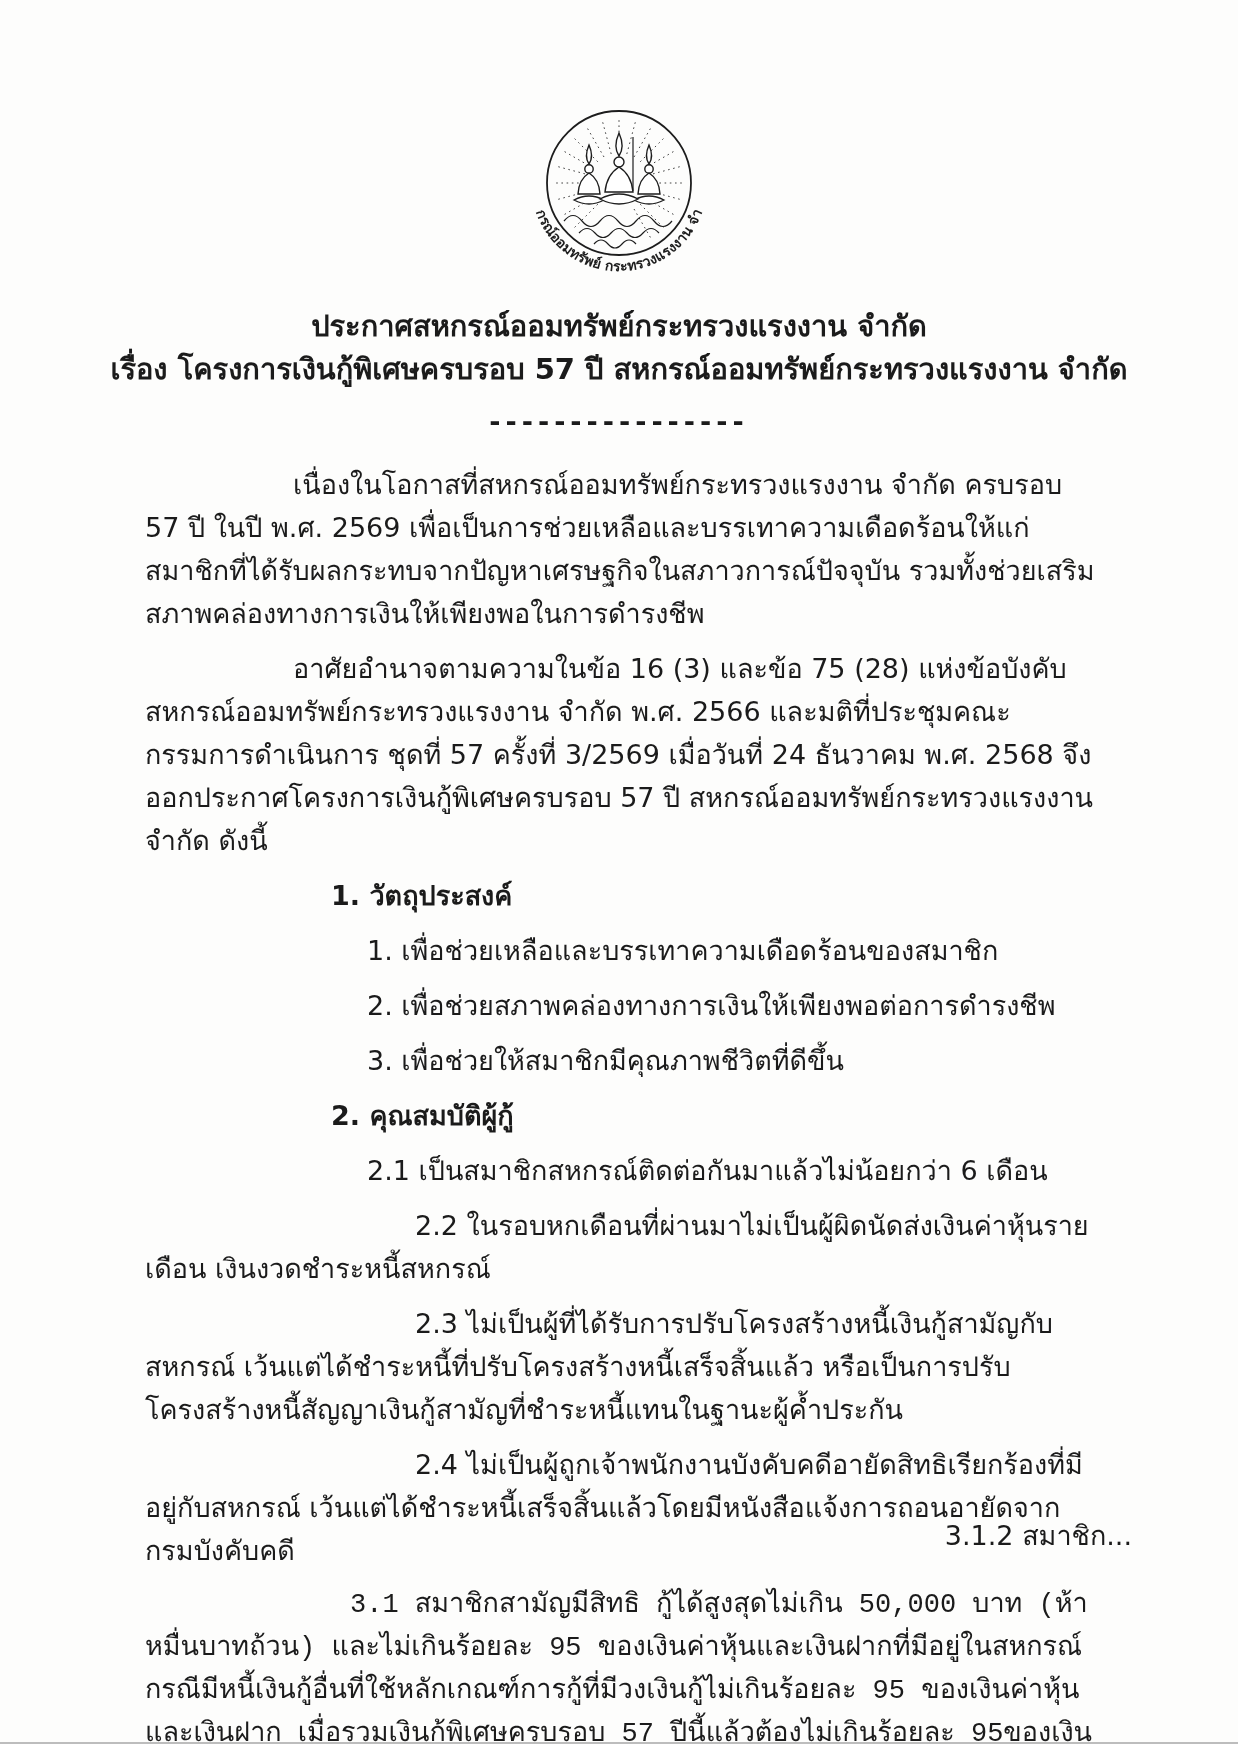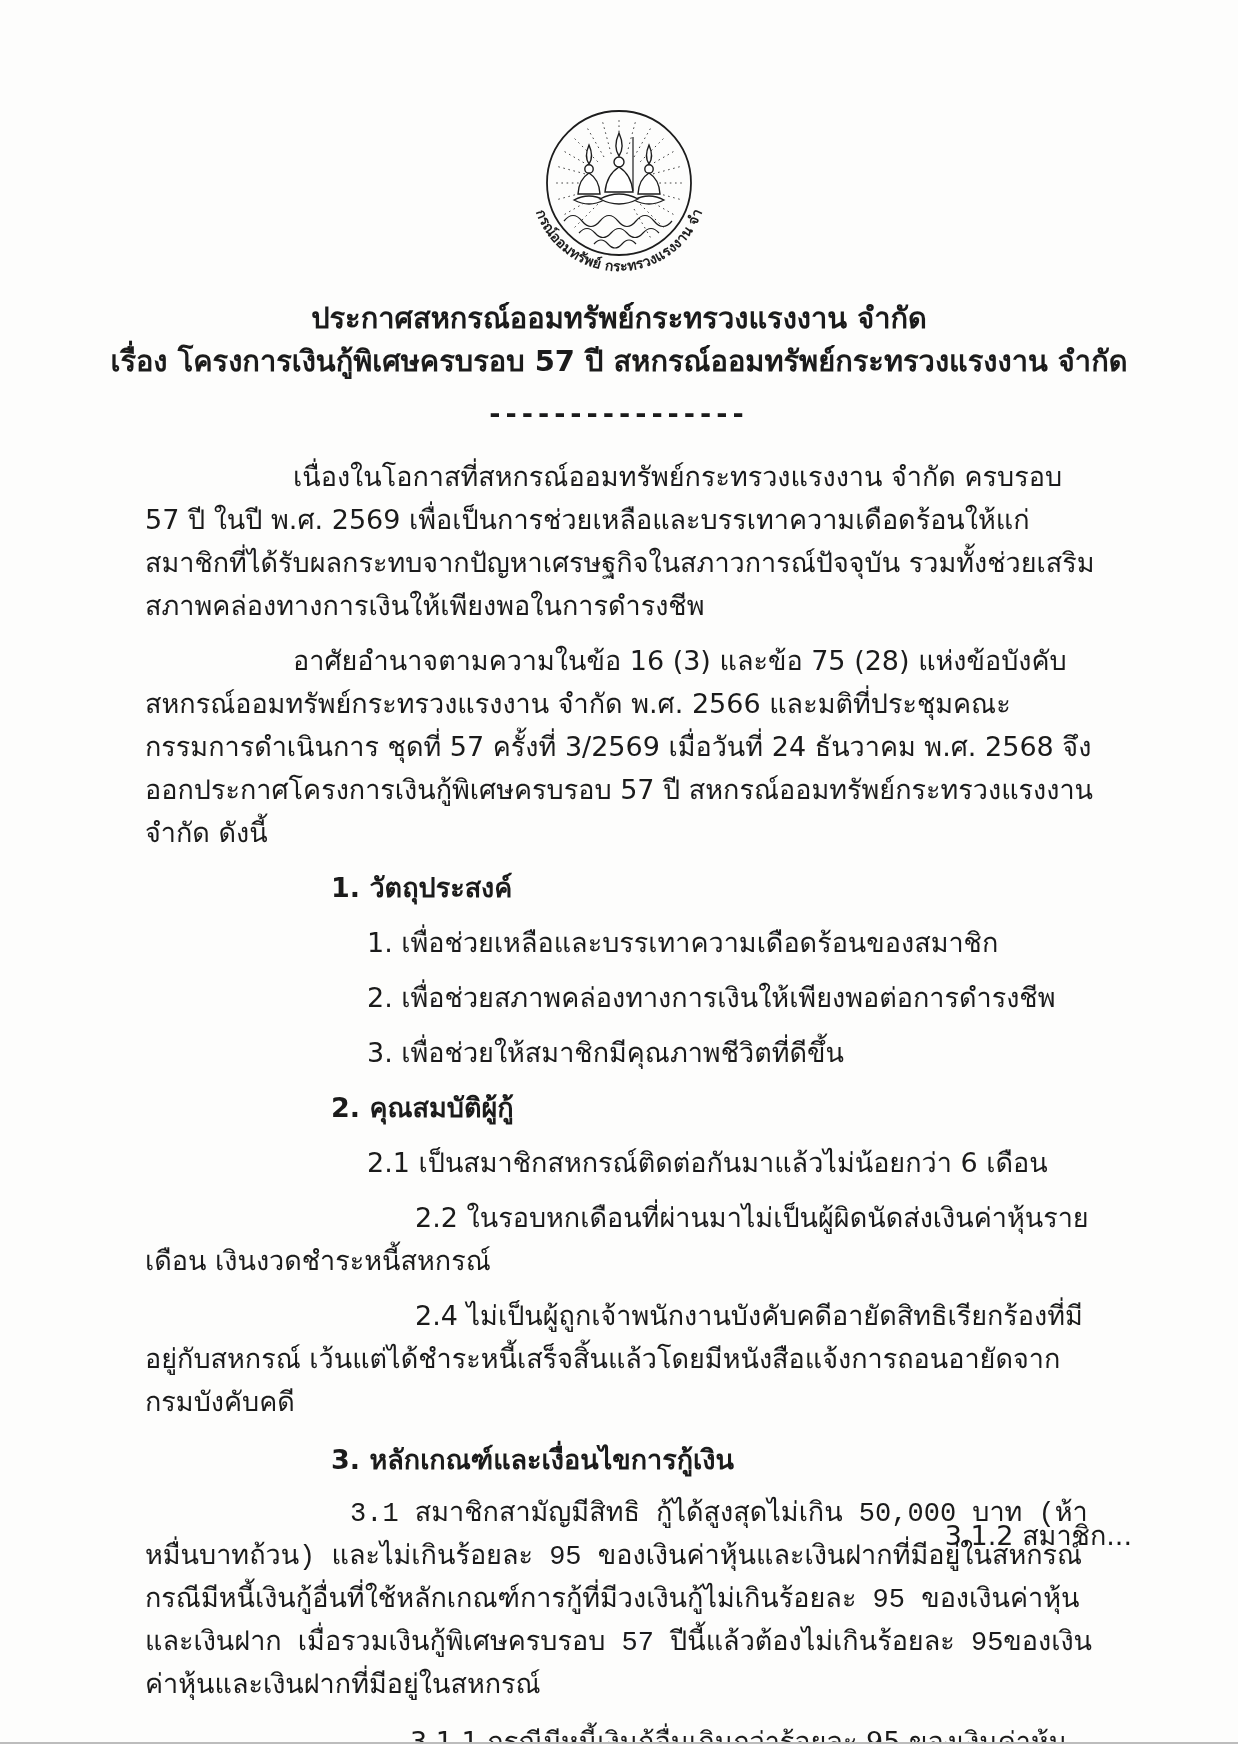--- a/index.html
+++ b/index.html
@@ -7,21 +7,21 @@
   body { background: #d8d8d8; display: flex; justify-content: center; font-family: "DejaVu Sans", "Liberation Sans", sans-serif; }
   .page {
     width: 1238px; height: 1744px;
     background: #fdfdfc;
     color: #1b1b1b;
     position: relative;
     overflow: hidden;
     border-bottom: 2px solid #bdbdbd;
   }
   .logo-wrap { padding-top: 95px; text-align: center; }
-  .titles { text-align: center; margin-top: 8px; }
+  .titles { text-align: center; margin-top: 16px; }
   .title { font-size: 29px; font-weight: bold; line-height: 43px; }
   .divider { text-align: center; font-size: 27px; font-weight: bold; letter-spacing: 5px; line-height: 30px; margin-top: 16px; }
   .content { padding: 14px 124px 0 133px; font-size: 27px; line-height: 43px; text-align: left; }
   .content p { margin: 12px; }
   .p-indent { text-indent: 148px; }
   .sec-h { font-weight: bold; padding-left: 186px; }
   .sec3-h { margin-top: 15px !important; }
   .item-a { padding-left: 222px; }
   .p-deep { text-indent: 270px; }
   .p-mid { text-indent: 205px; font-family: Liberation Mono, monospace; }
@@ -97,22 +97,22 @@
     <p class="p-indent">อาศัยอำนาจตามความในข้อ 16 (3) และข้อ 75 (28) แห่งข้อบังคับสหกรณ์ออมทรัพย์กระทรวงแรงงาน จำกัด พ.ศ. 2566 และมติที่ประชุมคณะกรรมการดำเนินการ ชุดที่ 57 ครั้งที่ 3/2569 เมื่อวันที่ 24 ธันวาคม พ.ศ. 2568 จึงออกประกาศโครงการเงินกู้พิเศษครบรอบ 57 ปี สหกรณ์ออมทรัพย์กระทรวงแรงงาน จำกัด ดังนี้</p>
 
     <p class="sec-h">1. วัตถุประสงค์</p>
     <p class="item-a">1. เพื่อช่วยเหลือและบรรเทาความเดือดร้อนของสมาชิก</p>
     <p class="item-a">2. เพื่อช่วยสภาพคล่องทางการเงินให้เพียงพอต่อการดำรงชีพ</p>
     <p class="item-a">3. เพื่อช่วยให้สมาชิกมีคุณภาพชีวิตที่ดีขึ้น</p>
 
     <p class="sec-h">2. คุณสมบัติผู้กู้</p>
     <p class="item-a">2.1 เป็นสมาชิกสหกรณ์ติดต่อกันมาแล้วไม่น้อยกว่า 6 เดือน</p>
     <p class="p-deep">2.2 ในรอบหกเดือนที่ผ่านมาไม่เป็นผู้ผิดนัดส่งเงินค่าหุ้นรายเดือน เงินงวดชำระหนี้สหกรณ์</p>
+    <p class="p-deep">2.3 ไม่เป็นผู้ที่ได้รับการปรับโครงสร้างหนี้เงินกู้สามัญกับสหกรณ์ เว้นแต่ได้ชำระหนี้ที่ปรับโครงสร้างหนี้เสร็จสิ้นแล้ว หรือเป็นการปรับโครงสร้างหนี้สัญญาเงินกู้สามัญที่ชำระหนี้แทนในฐานะผู้ค้ำประกัน</p>
     <p class="p-deep">2.4 ไม่เป็นผู้ถูกเจ้าพนักงานบังคับคดีอายัดสิทธิเรียกร้องที่มีอยู่กับสหกรณ์ เว้นแต่ได้ชำระหนี้เสร็จสิ้นแล้วโดยมีหนังสือแจ้งการถอนอายัดจากกรมบังคับคดี</p>
 
-    <p class="sec-h sec3-h">3. หลักเกณฑ์และเงื่อนไขการกู้เงิน</p>
     <p class="p-mid">3.1 สมาชิกสามัญมีสิทธิ กู้ได้สูงสุดไม่เกิน 50,000 บาท (ห้าหมื่นบาทถ้วน) และไม่เกินร้อยละ 95 ของเงินค่าหุ้นและเงินฝากที่มีอยู่ในสหกรณ์ กรณีมีหนี้เงินกู้อื่นที่ใช้หลักเกณฑ์การกู้ที่มีวงเงินกู้ไม่เกินร้อยละ 95 ของเงินค่าหุ้นและเงินฝาก เมื่อรวมเงินกู้พิเศษครบรอบ 57 ปีนี้แล้วต้องไม่เกินร้อยละ 95ของเงินค่าหุ้นและเงินฝากที่มีอยู่ในสหกรณ์</p>
     <p class="p-deep2">3.1.1 กรณีมีหนี้เงินกู้อื่นเกินกว่าร้อยละ 95 ของเงินค่าหุ้นและเงินฝาก ที่มีอยู่ในสหกรณ์จะต้องจัดหาผู้ค้ำประกันที่เป็นสมาชิกสหกรณ์ และยังไม่เกษียณอายุราชการ จำนวน 1 คน</p>
   </div>
 
   <div class="catchword">3.1.2 สมาชิก...</div>
 
 </div>
 
 </body></html>

